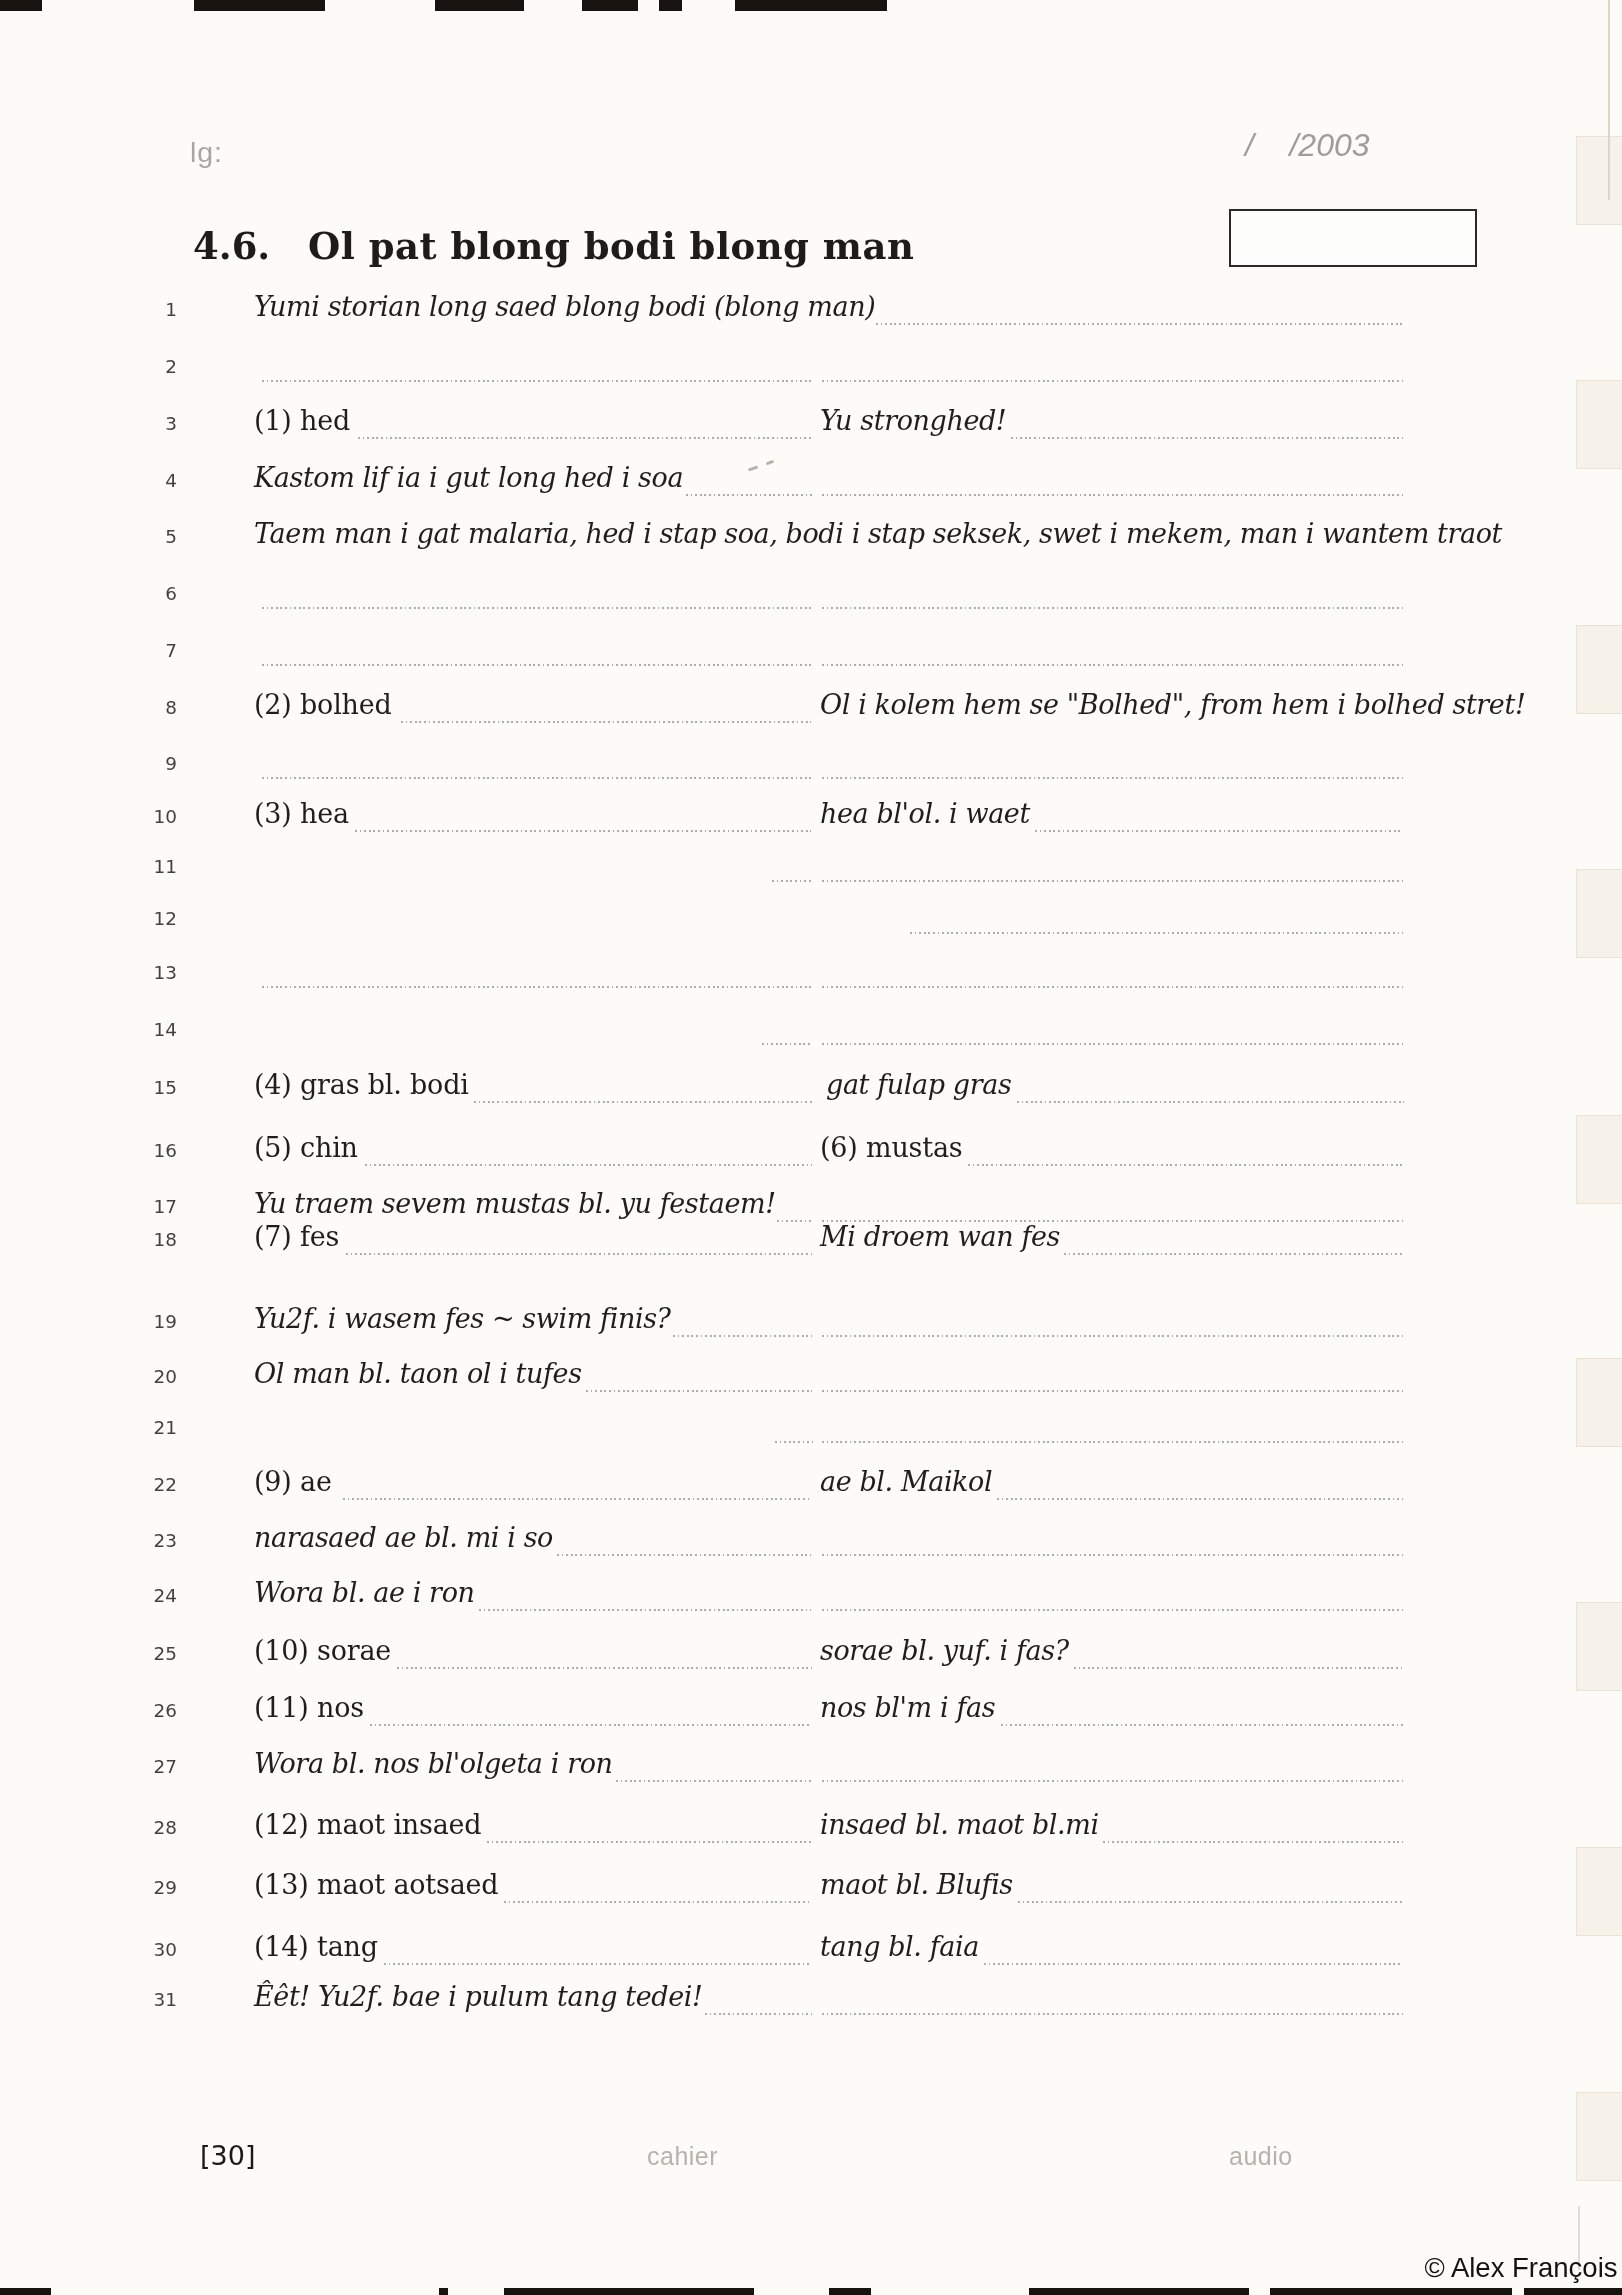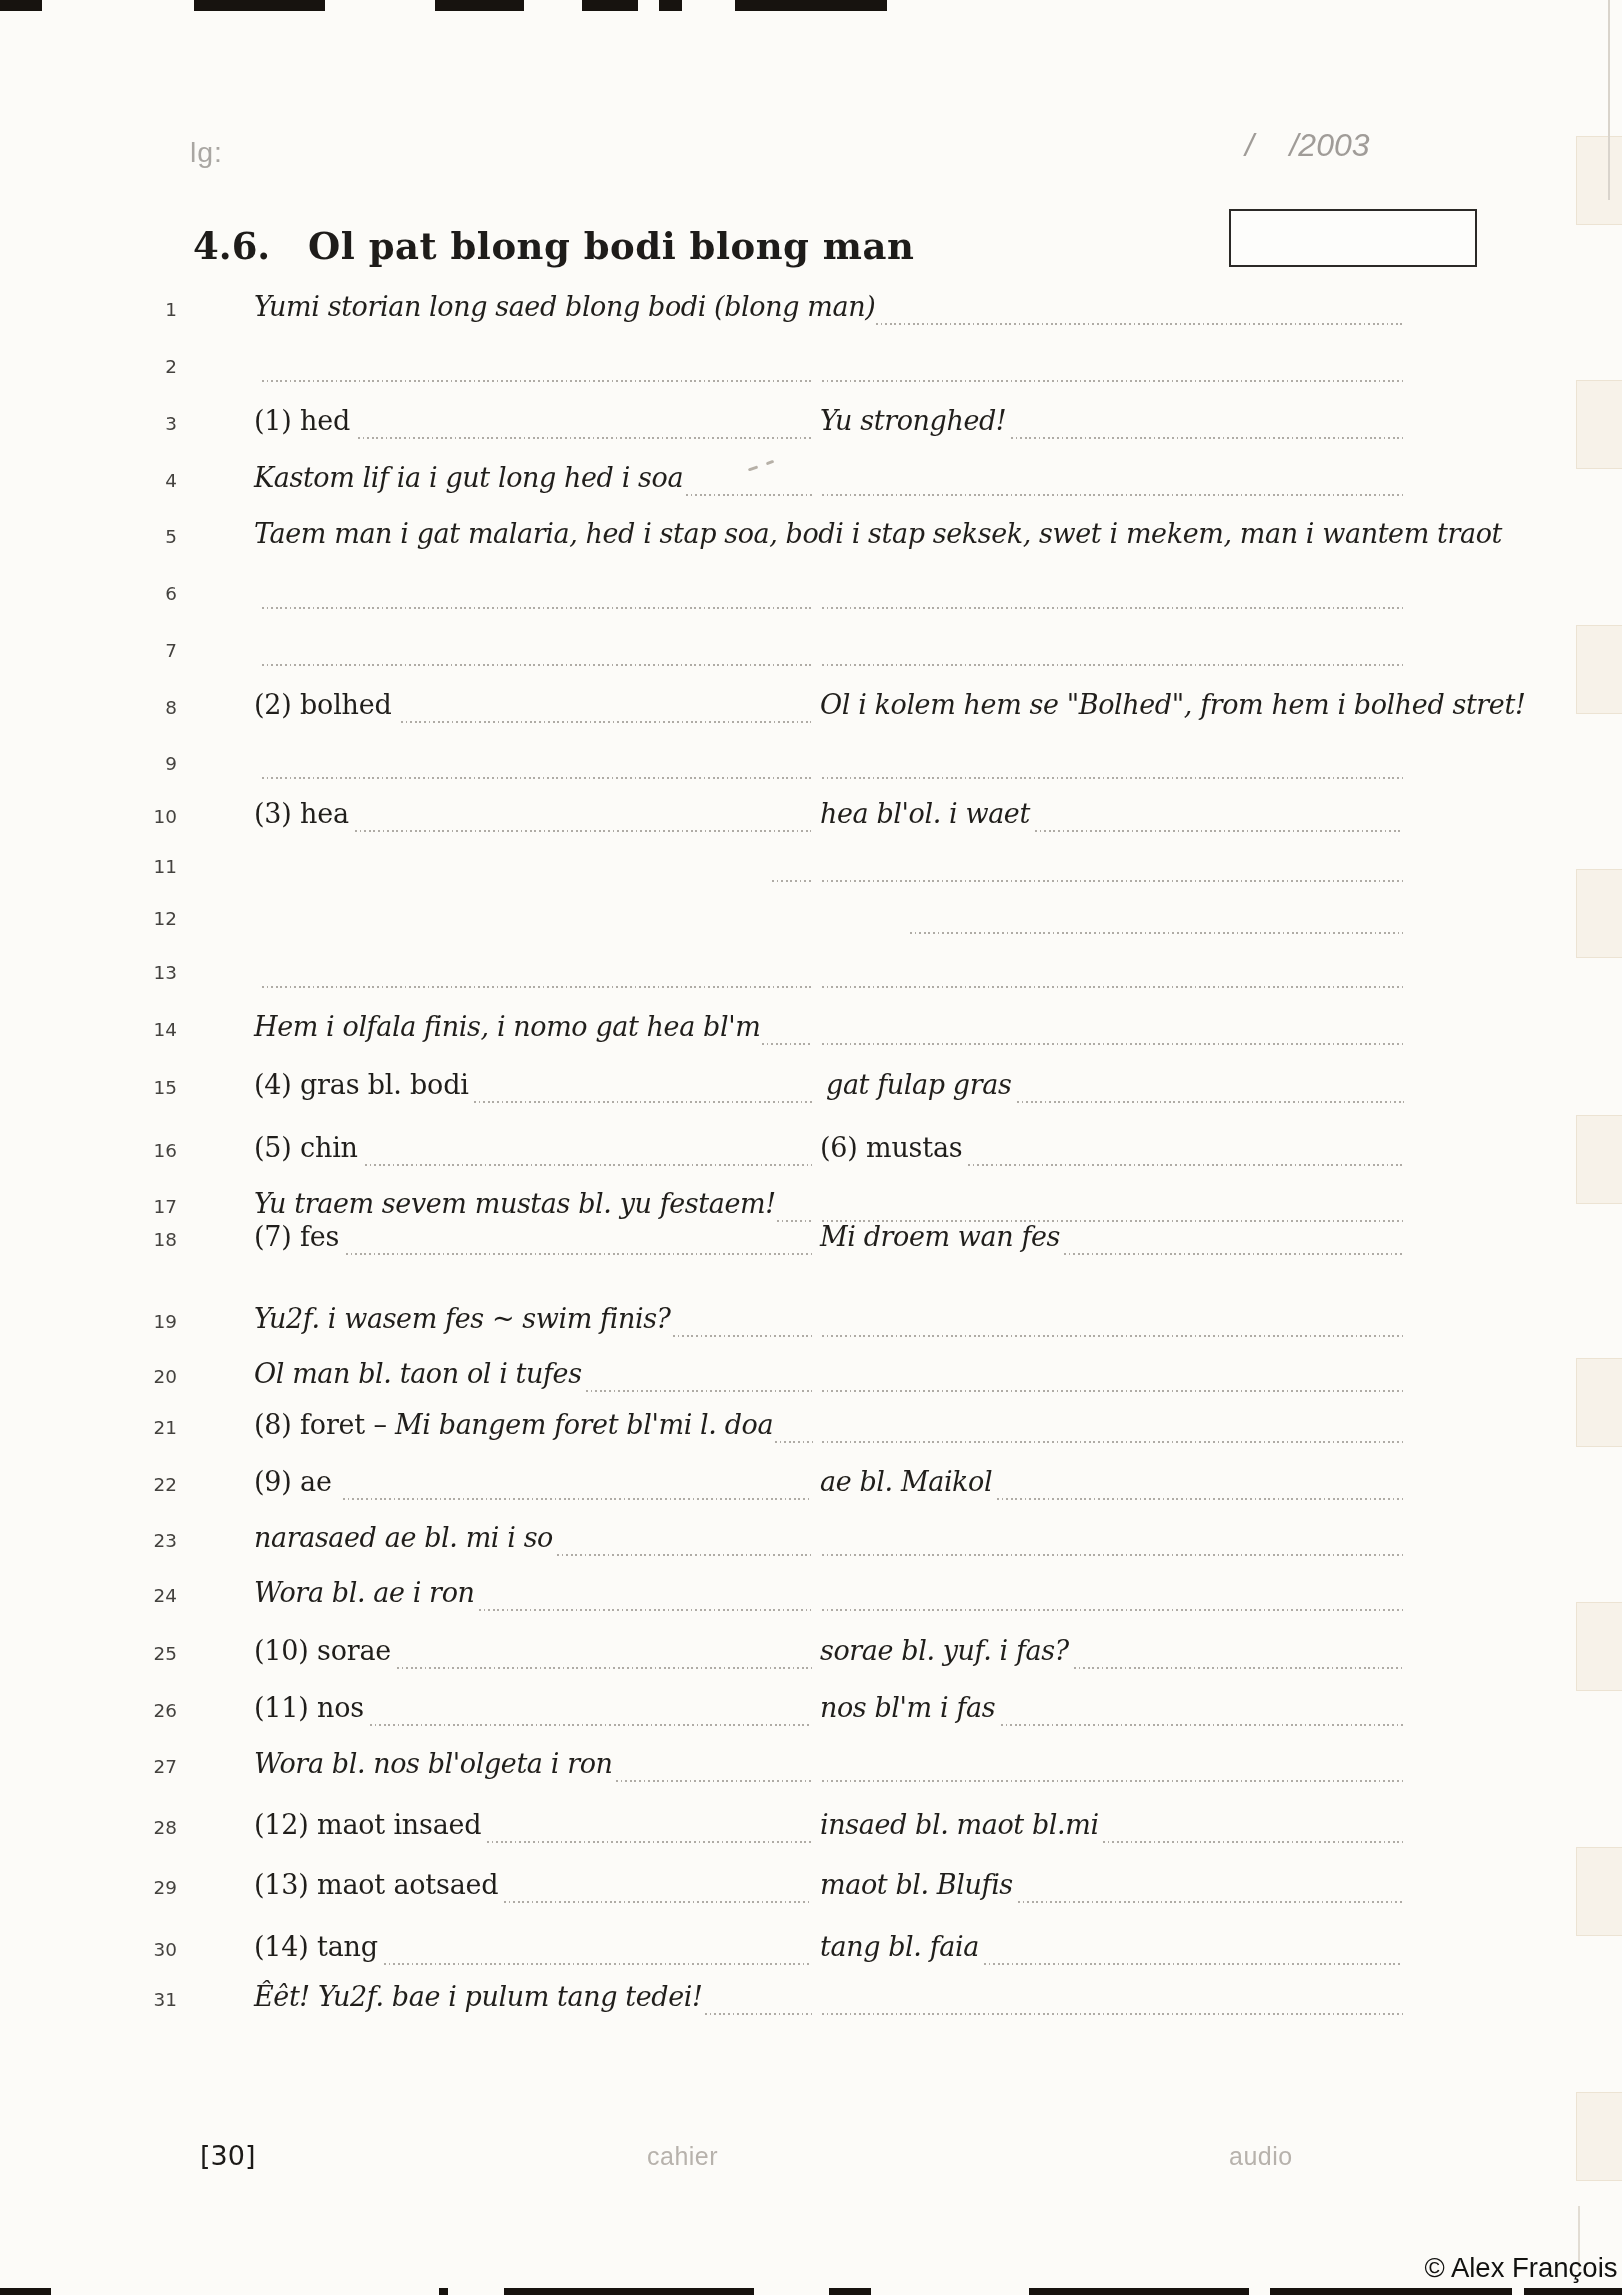--- a/index.html
+++ b/index.html
@@ -195,21 +195,20 @@
         <div class="dots" style="left: 910px; width: 493px;"></div>
       </div>
       <div class="line" style="top: 949px;">
         <span class="lineno">13</span>
         <span class="flow"></span>
         <div class="dots" style="left: 262px; width: 550px;"></div>
         <div class="dots" style="left: 822px; width: 581px;"></div>
       </div>
       <div class="line" style="top: 1006px;">
         <span class="lineno">14</span>
-        <span class="flow"><span class="txt-i">Hem i olfala finis, i nomo gat hea bl'm</span></span>
         <div class="dots" style="left: 762px; width: 50px;"></div>
         <div class="dots" style="left: 822px; width: 581px;"></div>
       </div>
       <div class="line" style="top: 1064px;">
         <span class="lineno">15</span>
         <span class="flow"><span class="txt-r">(4) gras bl. bodi</span></span>
         <div class="dots" style="left: 474px; width: 338px;"></div>
         <span class="txt-i seg-abs" style="left: 826px;">gat fulap gras</span>
         <div class="dots" style="left: 1017px; width: 387px;"></div>
       </div>
@@ -240,21 +239,20 @@
         <div class="dots" style="left: 822px; width: 581px;"></div>
       </div>
       <div class="line" style="top: 1353px;">
         <span class="lineno">20</span>
         <span class="flow"><span class="txt-i">Ol man bl. taon ol i tufes</span></span>
         <div class="dots" style="left: 586px; width: 226px;"></div>
         <div class="dots" style="left: 822px; width: 581px;"></div>
       </div>
       <div class="line" style="top: 1404px;">
         <span class="lineno">21</span>
-        <span class="flow"><span class="txt-r">(8) foret – </span><span class="txt-i">Mi bangem foret bl'mi l. doa</span></span>
         <div class="dots" style="left: 775px; width: 38px;"></div>
         <div class="dots" style="left: 822px; width: 581px;"></div>
       </div>
       <div class="line" style="top: 1461px;">
         <span class="lineno">22</span>
         <span class="flow"><span class="txt-r">(9) ae</span></span>
         <div class="dots" style="left: 343px; width: 468px;"></div>
         <span class="txt-i seg-abs" style="left: 820px;">ae bl. Maikol</span>
         <div class="dots" style="left: 997px; width: 406px;"></div>
       </div>

